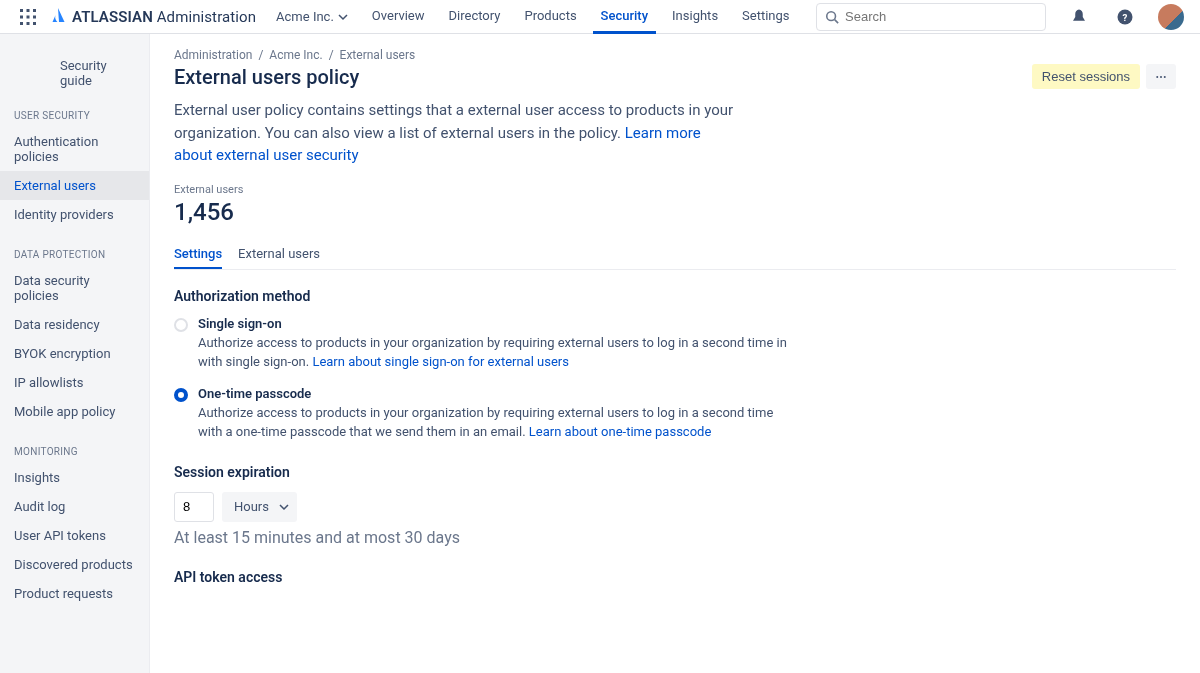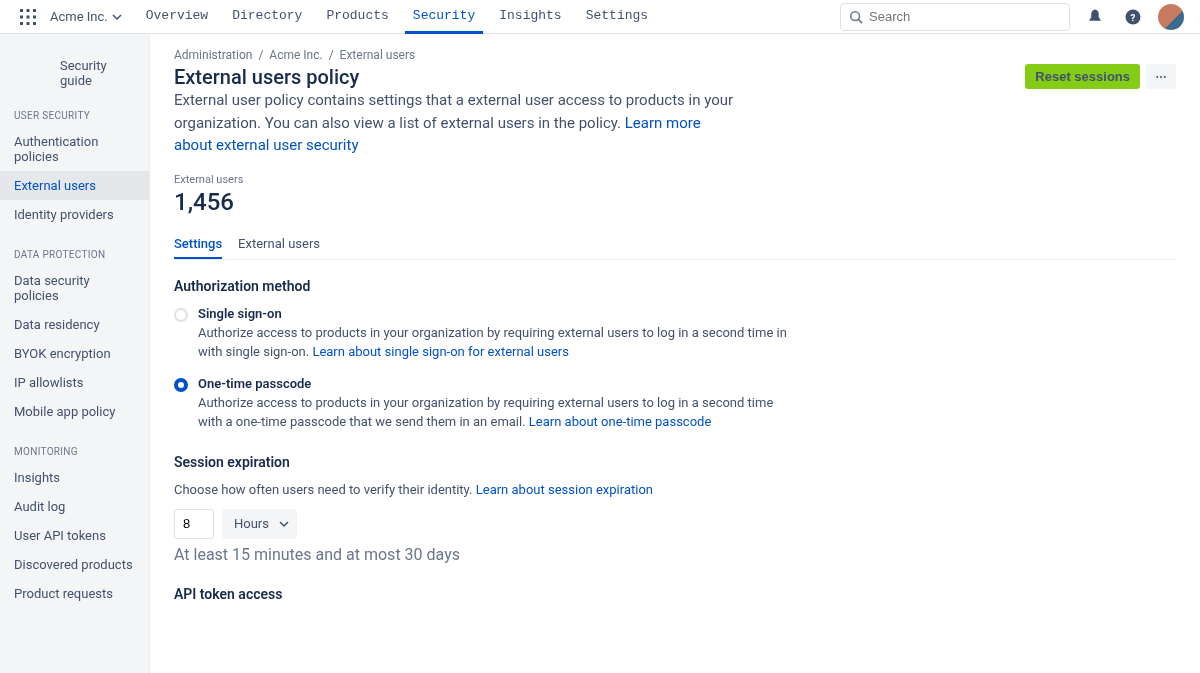--- a/index.html
+++ b/index.html
@@ -6,42 +6,42 @@
 body { font-family: -apple-system, BlinkMacSystemFont, "Segoe UI", Roboto, sans-serif; font-size: 14px; color: #172B4D; background: #fff; }
 .topbar { height: 34px; display: flex; align-items: center; padding: 0 16px; border-bottom: 1px solid #DFE1E6; }
 .app-switcher { width: 24px; height: 24px; display: flex; align-items: center; justify-content: center; margin-right: 10px; cursor: pointer; }
 .logo-wrap { display: flex; align-items: center; margin-right: 20px; }
 .logo-icon { margin-right: 6px; }
 .logo-text { font-weight: 600; font-size: 15px; letter-spacing: .1px; color: #253858; }
 .logo-text .light { font-weight: 400; }
 .org-switch { display: flex; align-items: center; font-size: 13px; color: #42526E; margin-right: 16px; cursor: pointer; }
 .org-switch svg { margin-left: 4px; }
 .navtabs { display: flex; align-items: stretch; height: 34px; }
-.navtab { display: flex; align-items: center; padding: 0 8px; margin-right: 8px; font-size: 13px; color: #42526E; cursor: pointer; border-bottom: 3px solid transparent; font-family: Liberation Mono, monospace; }
+.navtab { display: flex; align-items: center; padding: 0 8px; margin-right: 8px; font-size: 13px; color: #42526E; cursor: pointer; border-bottom: 3px solid transparent; }
 .navtab.active { color: #0052CC; border-bottom-color: #0052CC; font-weight: 500; }
-.top-right { margin-left: auto; display: flex; align-items: center; gap: 12px; }
+.top-right { margin-left: auto; display: flex; align-items: center; gap: 20px; }
 .search-box { width: 230px; height: 28px; border: 1px solid #DFE1E6; border-radius: 4px; display: flex; align-items: center; padding: 0 8px; color: #6B778C; font-size: 13px; }
 .search-box input { border: none; outline: none; flex: 1; font-size: 13px; margin-left: 6px; }
 .icon-btn { width: 26px; height: 26px; display: flex; align-items: center; justify-content: center; cursor: pointer; border-radius: 50%; color: #42526E; }
 .avatar { width: 26px; height: 26px; border-radius: 50%; background: linear-gradient(135deg, #c77b5e 60%, #3a6a8e 60%); }
 .container { display: flex; height: calc(100vh - 34px); }
 .sidebar { width: 150px; background: #F4F5F7; border-right: 1px solid #EBECF0; padding-top: 18px; font-size: 13px; }
 .side-top { padding: 6px 14px 16px; color: #42526E; cursor: pointer; margin-left: 46px; }
 .side-section-title { font-size: 10px; font-weight: 400; color: #6B778C; letter-spacing: .3px; padding: 6px 14px; }
 .side-item { padding: 7px 14px; color: #42526E; cursor: pointer; }
 .side-item.active { background: #e6e7ea; color: #0052CC; }
 .main { flex: 1; padding: 14px 24px; overflow-y: auto; }
 .breadcrumb { font-size: 12px; color: #6B778C; margin-bottom: 2px; }
 .breadcrumb a { color: #6B778C; text-decoration: none; }
 .breadcrumb .sep { margin: 0 6px; }
-.pagehead { display: flex; align-items: center; margin-bottom: 0; }
+.pagehead { display: flex; align-items: center; margin-bottom: 10px; }
 .pagehead h1 { font-size: 20px; font-weight: 500; }
 .head-actions { margin-left: auto; display: flex; gap: 6px; }
 .btn { font-size: 13px; padding: 5px 10px; border: none; border-radius: 3px; cursor: pointer; }
-.btn-subtle { background: #84cc16; color: #42526E; font-weight: bold; }
+.btn-subtle { background: #fef9c3; color: #42526E; }
 .btn-icon { background: #F4F5F7; width: 30px; display: flex; align-items: center; justify-content: center; }
 .page-desc { font-size: 15px; color: #42526E; max-width: 560px; line-height: 1.5; margin-bottom: 16px; }
 .link { color: #0052CC; cursor: pointer; }
 .stat-label { font-size: 11px; color: #6B778C; }
 .stat-value { font-size: 24px; font-weight: 500; margin-top: 2px; margin-bottom: 14px; }
 .subtabs { display: flex; border-bottom: 1px solid #EBECF0; margin-bottom: 18px; }
 .subtab { padding: 6px 0; margin-right: 16px; font-size: 13px; color: #42526E; cursor: pointer; border-bottom: 2px solid transparent; }
 .subtab.active { color: #0052CC; border-bottom-color: #0052CC; font-weight: 500; }
 .section-title { font-size: 14px; font-weight: 600; margin-bottom: 12px; }
 .radio-group { margin-bottom: 22px; }
@@ -70,20 +70,31 @@
           <rect x="14" y="1" width="3" height="3"></rect>
           <rect x="1" y="7.5" width="3" height="3"></rect>
           <rect x="7.5" y="7.5" width="3" height="3"></rect>
           <rect x="14" y="7.5" width="3" height="3"></rect>
           <rect x="1" y="14" width="3" height="3"></rect>
           <rect x="7.5" y="14" width="3" height="3"></rect>
           <rect x="14" y="14" width="3" height="3"></rect>
         </g>
       </svg>
   </div>
+  <div class="logo-wrap">
+    <span class="logo-icon">
+      <svg width="16" height="16" viewBox="0 0 32 32">
+          <path fill="#2684FF" d="M12 14c-2 4-3 10 3 16h-10L12 14z"></path>
+          <path fill="#2684FF" d="M16 2l13 28H18L16 2z"></path>
+        </svg>
+    </span>
+    <span class="logo-text">
+      <span>ATLASSIAN</span> <span class="light">Administration</span>
+    </span>
+  </div>
   <div class="org-switch">
     <span>Acme Inc.</span>
     <svg width="10" height="10" viewBox="0 0 10 10">
         <path d="M1 3l4 4 4-4" fill="none" stroke="#42526E" stroke-width="1.5"></path>
       </svg>
   </div>
   <div class="navtabs" id="navtabs">
       <div class="navtab">Overview</div>
       <div class="navtab">Directory</div>
       <div class="navtab">Products</div>
@@ -180,23 +191,20 @@
           <div class="radio-dot checked"></div>
           <div>
             <div class="radio-label">One-time passcode</div>
             <div class="radio-desc"><span>Authorize access to products in your organization by requiring external users to log in a second time with a one-time passcode that we send them in an email. </span><span class="link">Learn about one-time passcode</span></div>
           </div>
         </div>
       </div>
 
     <div class="section">
       <div class="section-title">Session expiration</div>
-      <div class="section-desc">
-        <span>Choose how often users need to verify their identity. </span><span class="link">Learn about session expiration</span>
-      </div>
       <div class="row-inputs">
         <input class="num-input" value="8" style="">
         <div class="select-box">
           <span>Hours</span>
           <svg width="10" height="10" viewBox="0 0 10 10">
               <path d="M1 3l4 4 4-4" fill="none" stroke="#42526E" stroke-width="1.5"></path>
             </svg>
         </div>
       </div>
       <div class="helper-text">At least 15 minutes and at most 30 days</div>

